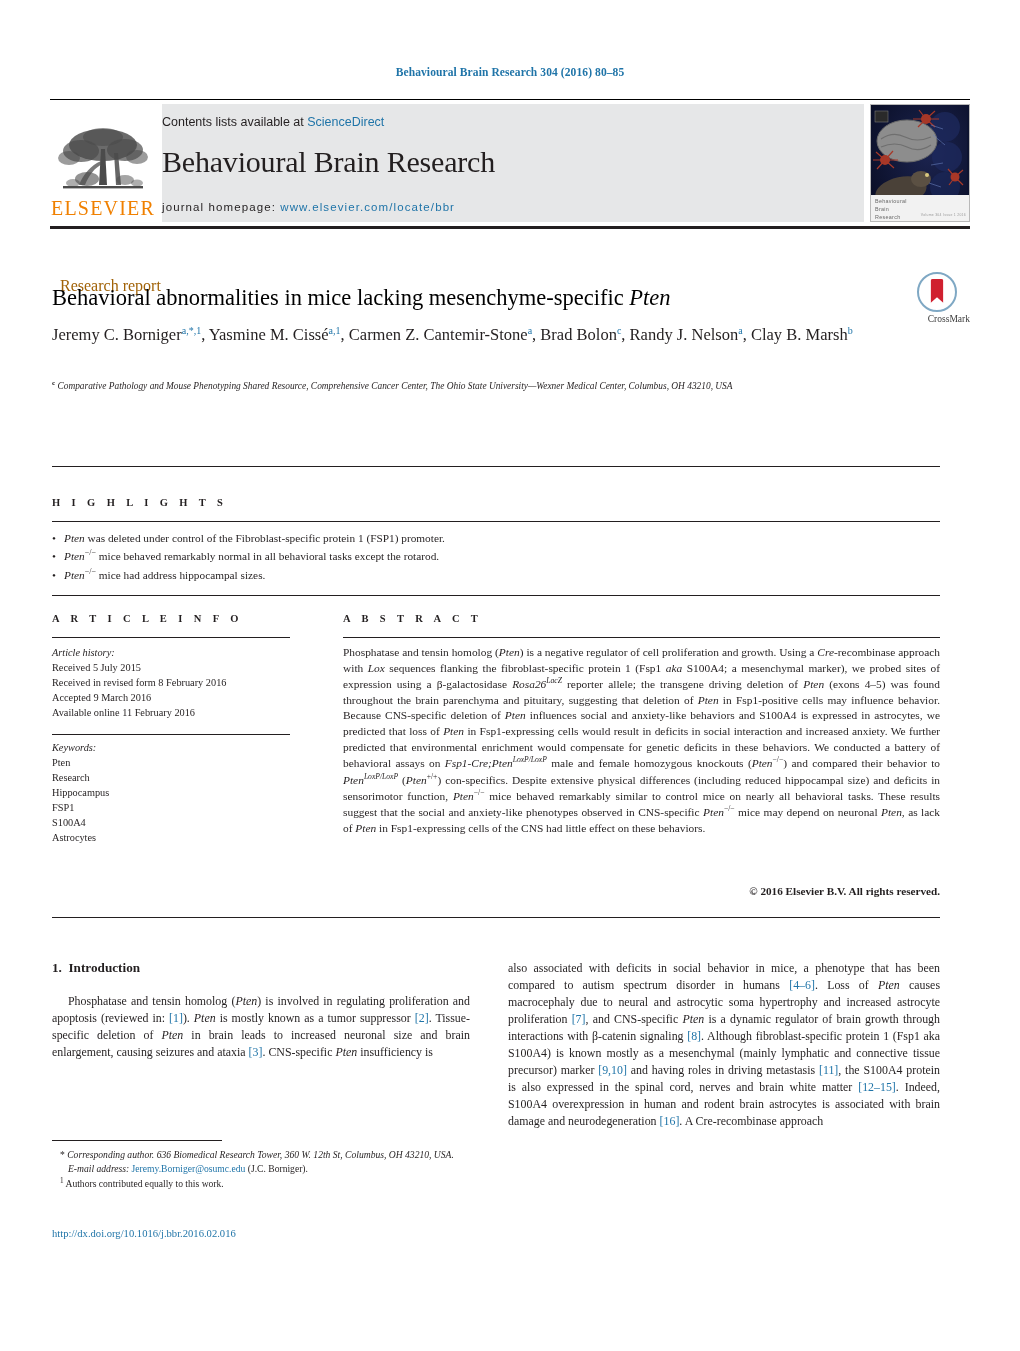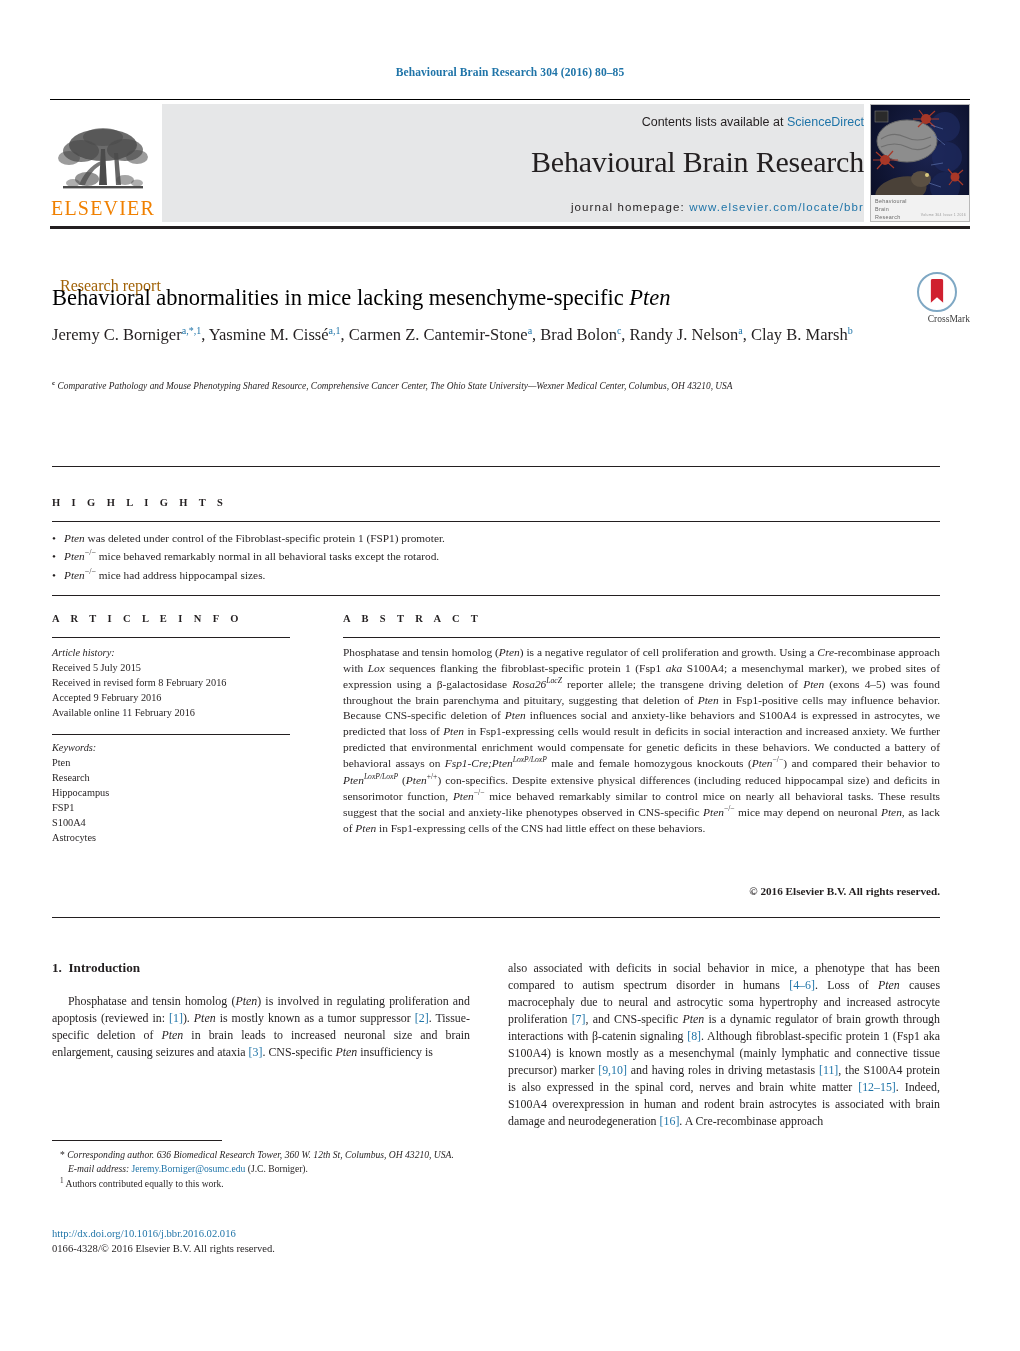--- a/index.html
+++ b/index.html
@@ -65,21 +65,21 @@
     letter-spacing: 1.2px;
     color: #f08000;
     line-height: 1;
     margin-top: 1px;
   }
   .masthead-center {
     flex: 1 1 auto;
     background: #e6e7e8;
     display: flex;
     flex-direction: column;
-    align-items: flex-end;
+    align-items: flex-start;
     justify-content: flex-start;
     padding-top: 11px;
     margin-left: 6px;
     margin-right: 6px;
   }
   .contents-line {
     font-family: "Liberation Sans", sans-serif;
     font-size: 12.5px;
     color: #231f20;
   }
@@ -546,21 +546,21 @@
     <div><span class="bullet">•</span><span class="ital">Pten</span><sup>−/−</sup><span> mice had address hippocampal sizes.</span></div>
   </div>
   <div class="hl-rule-bottom"></div>
 
   <div class="ai-header">A R T I C L E   I N F O</div>
   <div class="ai-rule"></div>
   <div class="ai-history">
     <div class="lbl">Article history:</div>
     <div>Received 5 July 2015</div>
     <div>Received in revised form 8 February 2016</div>
-    <div>Accepted 9 February 2016</div>
+    <div>Accepted 9 March 2016</div>
     <div>Available online 11 February 2016</div>
   </div>
   <div class="ai-rule2"></div>
   <div class="ai-keywords">
     <div class="lbl">Keywords:</div>
     <div>Pten</div>
     <div>Research</div>
     <div>Hippocampus</div>
     <div>FSP1</div>
     <div>S100A4</div>
@@ -588,16 +588,15 @@
 
   <div class="fn-rule"></div>
   <div class="footnotes">
     <div class="fn-line"><span>*</span> <span class="ital">Corresponding author. 636 Biomedical Research Tower, 360 W. 12th St, Columbus, OH 43210, USA.</span></div>
     <div class="fn-line" style="text-indent:16px"><span class="ital">E-mail address:</span> <span class="link">Jeremy.Borniger@osumc.edu</span> <span>(J.C. Borniger).</span></div>
     <div class="fn-line"><sup>1</sup> <span>Authors contributed equally to this work.</span></div>
   </div>
 
   <div class="doi-block">
     <div class="doi-link">http://dx.doi.org/10.1016/j.bbr.2016.02.016</div>
-    <div>0166-4328/© 2016 Elsevier B.V. All rights reserved.</div>
   </div>
 
 </div>
 
 </body></html>

